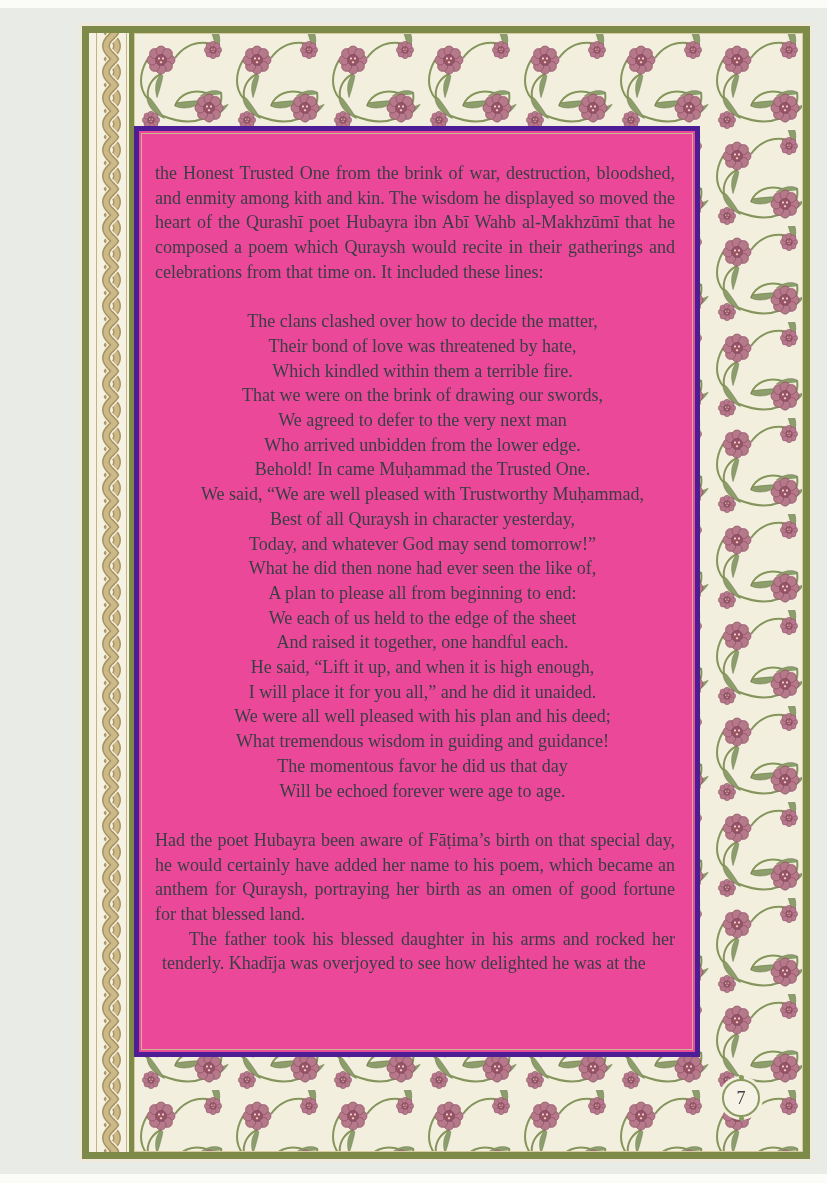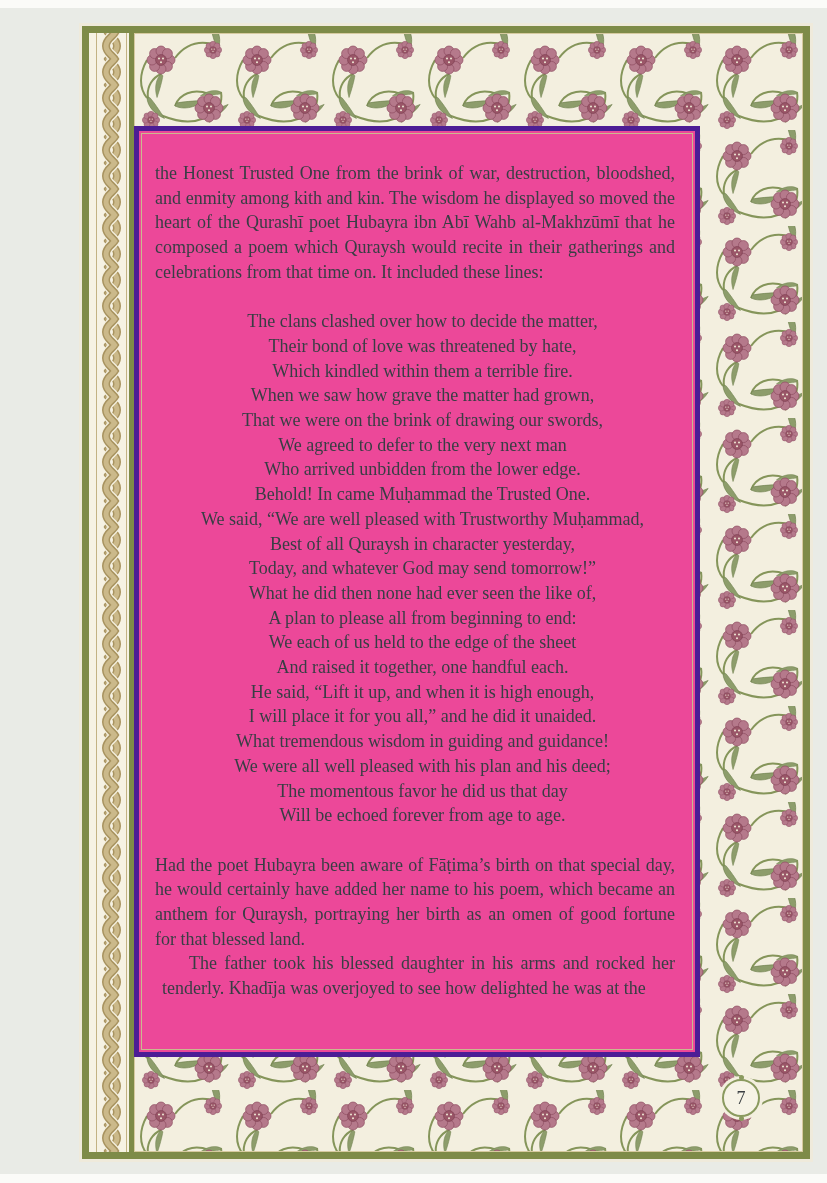--- a/index.html
+++ b/index.html
@@ -136,38 +136,37 @@
     </svg>
   </div>
 
   <div class="panel">
     <div class="text-content">
       <p class="para">the Honest Trusted One from the brink of war, destruction, bloodshed, and enmity among kith and kin. The wisdom he displayed so moved the heart of the Qurashī poet Hubayra ibn Abī Wahb al-Makhzūmī that he composed a poem which Quraysh would recite in their gatherings and celebrations from that time on. It included these lines:</p>
       <div class="poem">
         <div class="poem-line">The clans clashed over how to decide the matter,</div>
         <div class="poem-line">Their bond of love was threatened by hate,</div>
         <div class="poem-line">Which kindled within them a terrible fire.</div>
-        <div class="poem-line">When we saw how grave the matter had grown,</div>
         <div class="poem-line">That we were on the brink of drawing our swords,</div>
         <div class="poem-line">We agreed to defer to the very next man</div>
         <div class="poem-line">Who arrived unbidden from the lower edge.</div>
         <div class="poem-line">Behold! In came Muḥammad the Trusted One.</div>
         <div class="poem-line">We said, “We are well pleased with Trustworthy Muḥammad,</div>
         <div class="poem-line">Best of all Quraysh in character yesterday,</div>
         <div class="poem-line">Today, and whatever God may send tomorrow!”</div>
         <div class="poem-line">What he did then none had ever seen the like of,</div>
         <div class="poem-line">A plan to please all from beginning to end:</div>
         <div class="poem-line">We each of us held to the edge of the sheet</div>
         <div class="poem-line">And raised it together, one handful each.</div>
         <div class="poem-line">He said, “Lift it up, and when it is high enough,</div>
         <div class="poem-line">I will place it for you all,” and he did it unaided.</div>
+        <div class="poem-line">We were all well pleased with his plan and his deed;</div>
         <div class="poem-line">What tremendous wisdom in guiding and guidance!</div>
-        <div class="poem-line">We were all well pleased with his plan and his deed;</div>
         <div class="poem-line">The momentous favor he did us that day</div>
-        <div class="poem-line">Will be echoed forever from age to age.</div>
+        <div class="poem-line">Will be echoed forever were age to age.</div>
       </div>
       <p class="para">Had the poet Hubayra been aware of Fāṭima’s birth on that special day, he would certainly have added her name to his poem, which became an anthem for Quraysh, portraying her birth as an omen of good fortune for that blessed land.</p>
       <p class="para indented">The father took his blessed daughter in his arms and rocked her tenderly. Khadīja was overjoyed to see how delighted he was at the</p>
     </div>
   </div>
 
   <div class="medallion">
     <span>7</span>
   </div>
 

